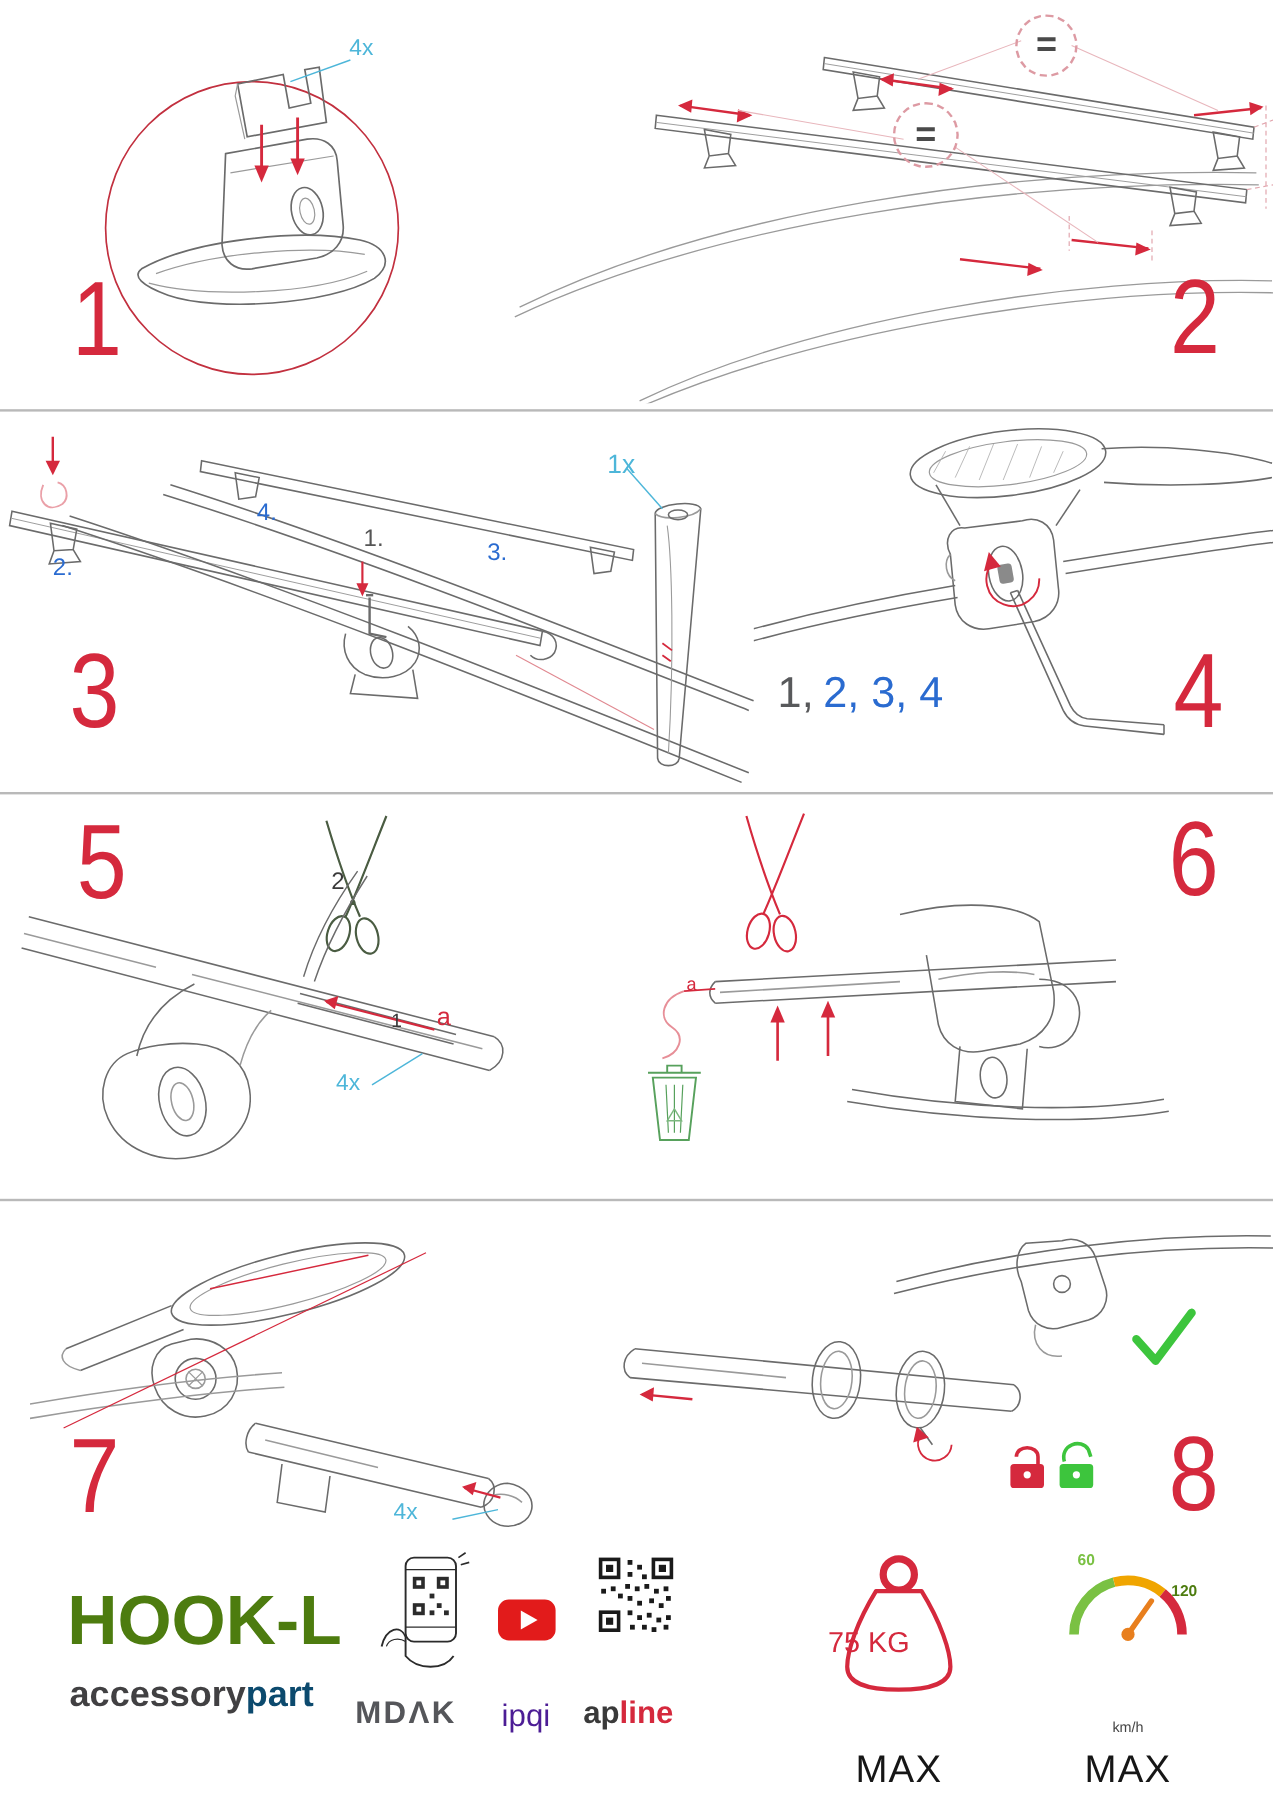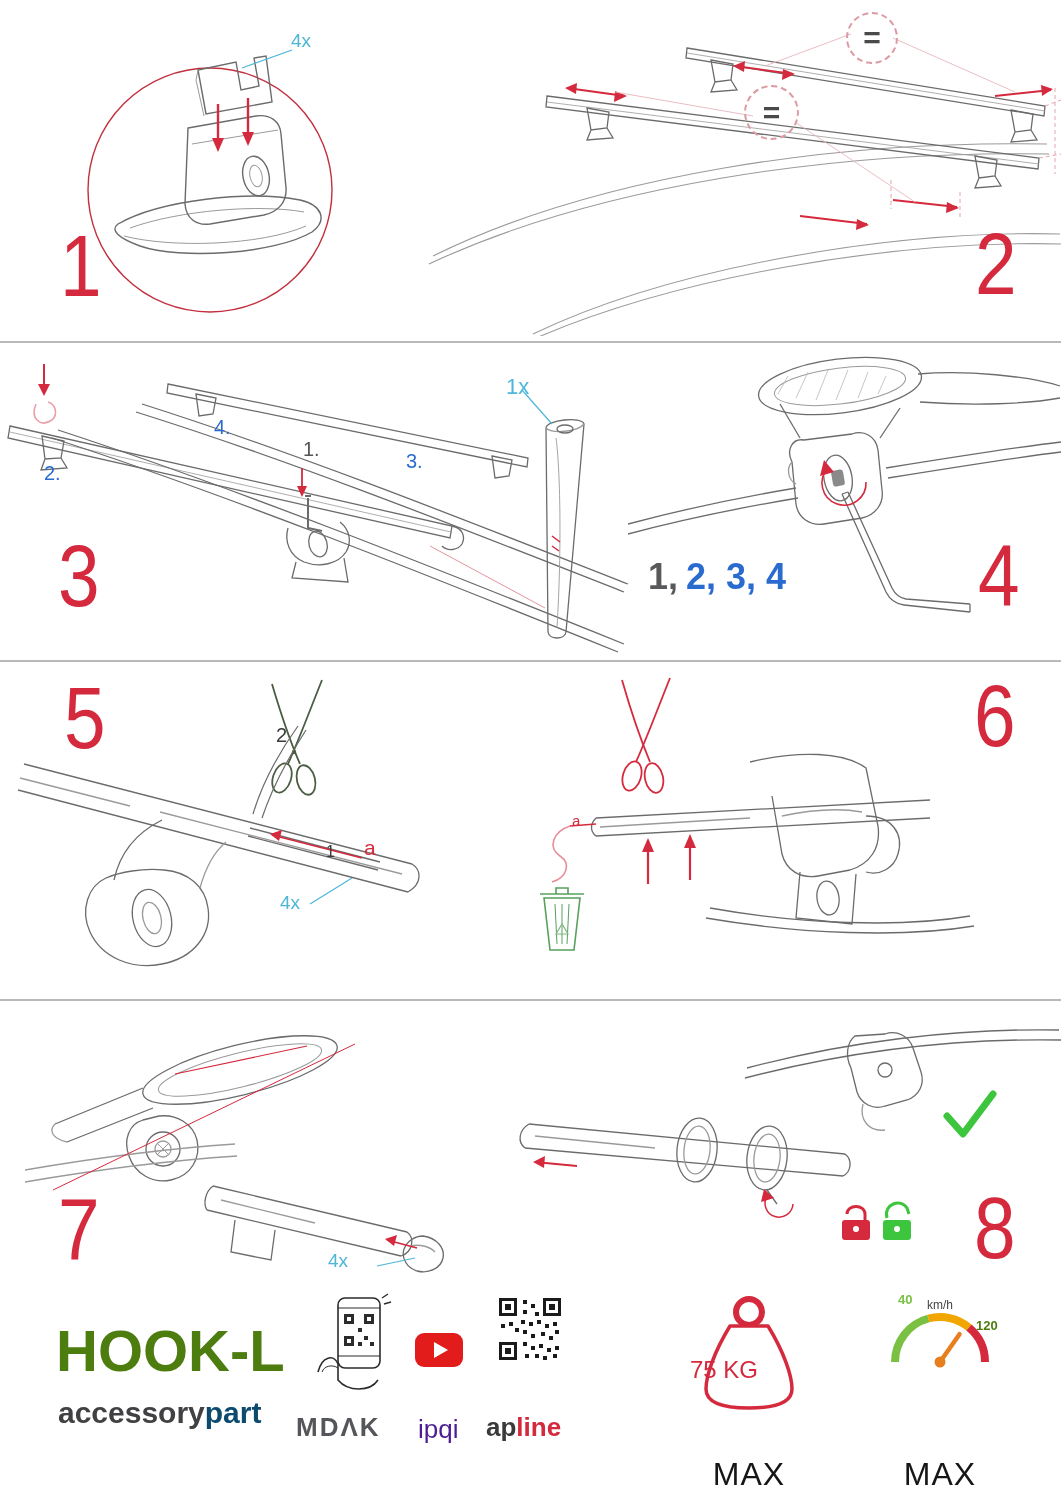--- a/index.html
+++ b/index.html
@@ -8,21 +8,21 @@
   .abs{position:absolute;}
   .divider{position:absolute;left:0;width:1061px;height:2px;background:#b9b9b9;}
   .stepnum{position:absolute;color:#d5293d;font-size:88px;line-height:1;font-weight:400;
            transform:scaleX(.85);transform-origin:left top;}
   .qty{position:absolute;color:#4db6d9;font-size:19px;font-weight:400;}
   .sub{position:absolute;font-size:20px;color:#2a6bd0;}
   .sub.dark{color:#555;}
   .eqcircle{position:absolute;border:2px dashed #dd9aa3;border-radius:50%;
             display:flex;align-items:center;justify-content:center;
             color:#4a4a4a;font-size:30px;font-weight:bold;box-sizing:border-box;}
-  .seq{position:absolute;font-size:36px;color:#58595b;font-weight:bold;}
+  .seq{position:absolute;font-size:36px;color:#58595b;}
   .seq .blue{color:#2a6bd0;margin-left:8px;}
   .lbl-dark{position:absolute;color:#3a3a3a;}
   .lbl-red{position:absolute;color:#d5293d;}
   .product{position:absolute;color:#4d7c0f;font-size:58px;font-weight:bold;line-height:1;}
   .brand{position:absolute;font-size:30px;font-weight:bold;color:#414042;}
   .brand .red{color:#0c4a6e;}
   .logo{position:absolute;font-size:26px;}
   .logo.mdak{color:#55565a;font-weight:bold;letter-spacing:2px;}
   .logo.ipqi{color:#4c1d95;}
   .logo.apline{font-weight:bold;color:#3a3a3a;}
@@ -455,18 +455,18 @@
   <span class="kg" style="left:690px;top:1356px;width:118px">75 KG</span>
   <div class="maxlbl" style="left:690px;top:1420px;width:118px">MAX</div>
 
   <svg class="abs" style="left:878px;top:1290px" width="124" height="122" viewBox="0 0 124 122">
     <path d="M17,72 A45,45 0 0 1 50.4,28.5" stroke="#7ac143" stroke-width="8" fill="none"></path>
     <path d="M50.4,28.5 A45,45 0 0 1 90.9,37.5" stroke="#f0a500" stroke-width="8" fill="none"></path>
     <path d="M90.9,37.5 A45,45 0 0 1 107,72" stroke="#d5293d" stroke-width="8" fill="none"></path>
     <line x1="62" y1="72" x2="81.5" y2="44.2" stroke="#e87f1e" stroke-width="4.5" stroke-linecap="round"></line>
     <circle cx="62" cy="72" r="5.5" fill="#e87f1e"></circle>
   </svg>
-  <span class="speedlbl" style="left:898px;top:1292px;color:#7ac143">40</span>
+  <span class="speedlbl" style="left:898px;top:1292px;color:#7ac143">60</span>
   <span class="speedlbl" style="left:976px;top:1318px;color:#4d7c0f">120</span>
-  <div class="kmh" style="left:878px;top:1298px;width:124px">km/h</div>
+  <div class="kmh" style="left:878px;top:1432px;width:124px">km/h</div>
   <div class="maxlbl" style="left:878px;top:1420px;width:124px">MAX</div>
 
 </div>
 
 </body></html>

